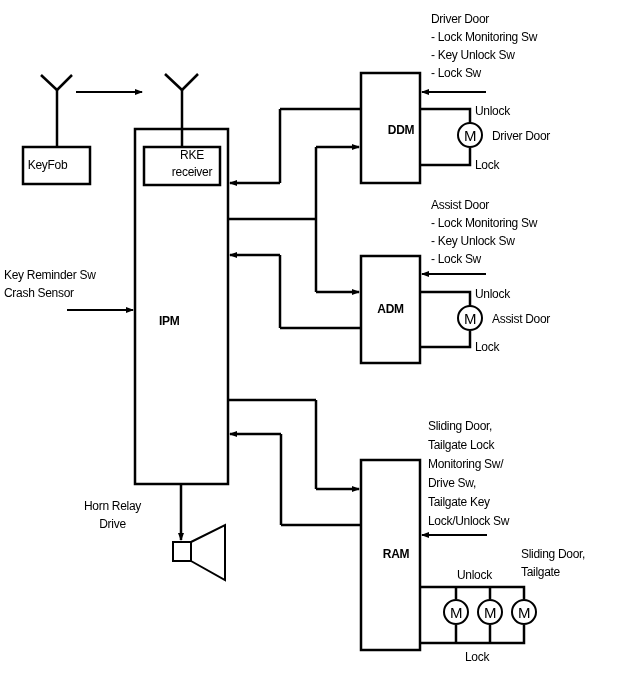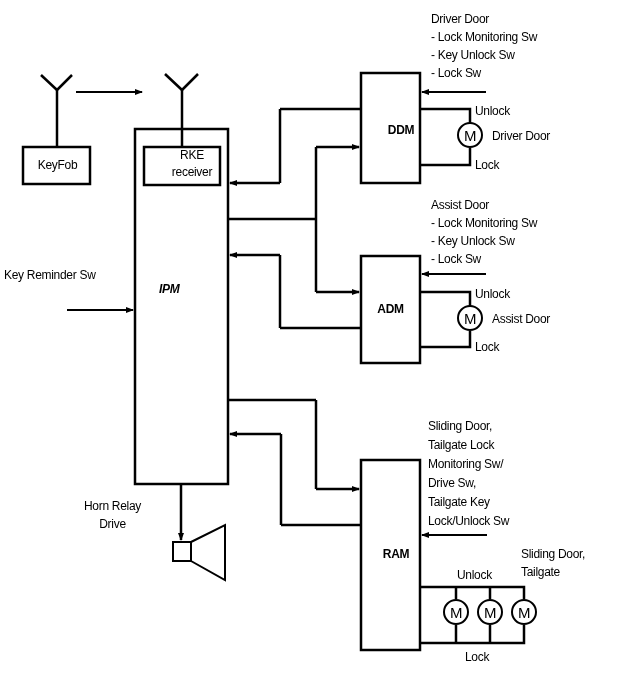--- a/index.html
+++ b/index.html
@@ -121,31 +121,32 @@
         <line x1="490" y1="587" x2="490" y2="599"></line>
         <line x1="490" y1="625" x2="490" y2="643"></line>
       </g>
       <circle cx="456" cy="612" r="12" stroke-width="2"></circle>
       <circle cx="490" cy="612" r="12" stroke-width="2"></circle>
       <circle cx="524" cy="612" r="12" stroke-width="2"></circle>
     </g>
   </svg>
 
 
-  <div class="lbl ctr" style="left:33px; top:156px; width:49px;">KeyFob</div>
+  <div class="lbl ctr" style="left:23px; top:156px; width:49px;">KeyFob</div>
 
   <div class="lbl stack ctr" style="left:144px; top:147px; width:96px; line-height:17px;">
     <span>RKE</span>
     <span>receiver</span>
   </div>
 
-  <div class="lbl bold" style="left:159px; top:280px;font-style:italic;">IPM</div>
+  <div class="lbl bold" style="left:159px; top:312px;">IPM</div>
 
   <div class="lbl stack" style="left:4px; top:266px; text-align:left;">
     <span>Key Reminder Sw</span>
+    <span>Crash Sensor</span>
   </div>
 
   <div class="lbl stack ctr" style="left:84px; top:497px;">
     <span>Horn Relay</span>
     <span>Drive</span>
   </div>
 
   <div class="lbl bold ctr" style="left:361px; top:121px; width:80px;">DDM</div>
   <div class="lbl stack" style="left:431px; top:10px;">
     <span>Driver Door</span>

